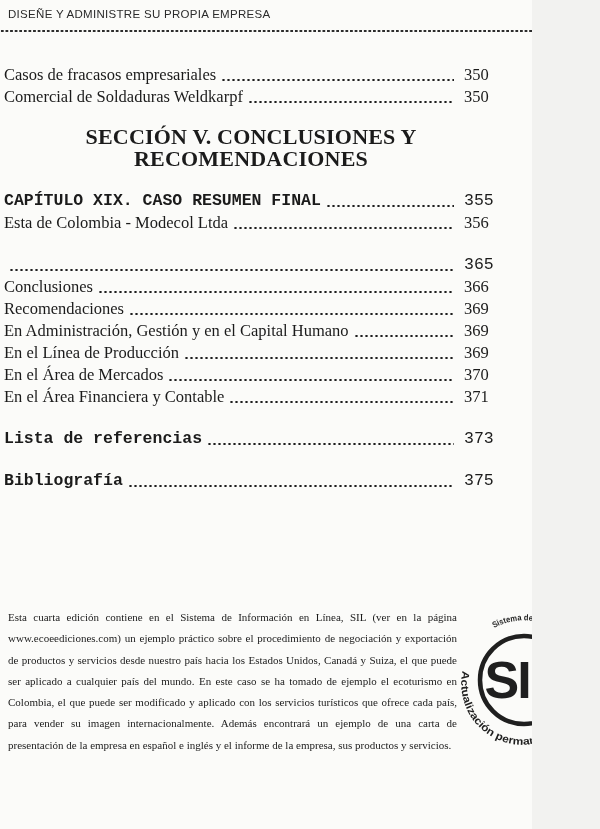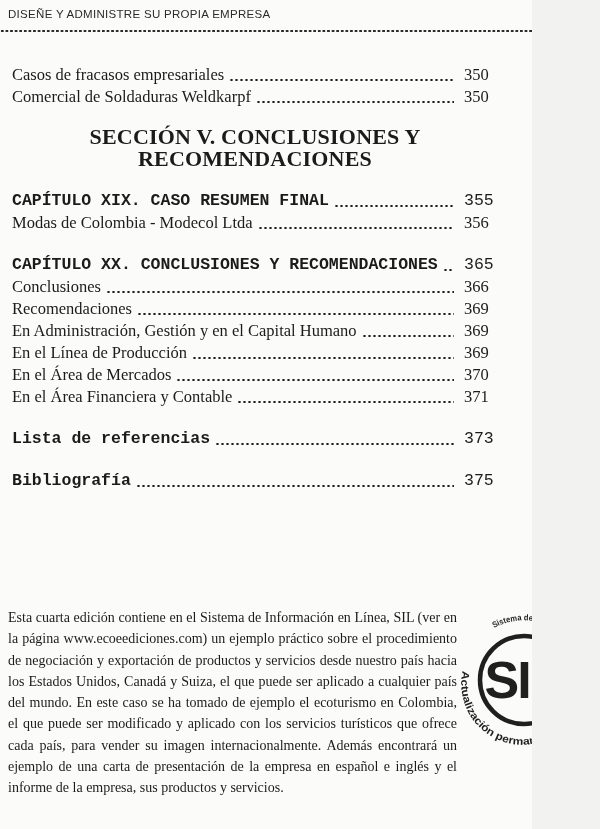--- a/index.html
+++ b/index.html
@@ -29,21 +29,21 @@
     margin-top: 9px;
     height: 4px;
     width: 600px;
     background-image: radial-gradient(circle, #2c2c2c 1.05px, transparent 1.35px);
     background-size: 4.6px 4px;
     background-repeat: repeat-x;
   }
 
   
   .toc {
-    margin: 31px 34px 0 12px;
+    margin: 31px 34px 0 4px;
     font-size: 16.5px;
   }
   .toc-row {
     display: flex;
     align-items: stretch;
     line-height: 22px;
     height: 22px;
   }
   .toc-row.gap { margin-top: 20px; font-family: Liberation Mono, monospace; }
   .toc-row.bold .toc-label { font-weight: bold; }
@@ -70,21 +70,21 @@
   }
 
   
   .bottom {
     position: relative;
     margin: 0 0 0 8px;
   }
   .intro-paragraph {
     margin-top: 115px;
     width: 449px;
-    font-size: 14px;
+    font-size: 11px;
     line-height: 21.3px;
     text-align: justify;
   }
   .sil-logo {
     position: absolute;
     left: 444px;
     top: -15px;
   }
 </style>
 </head>
@@ -107,26 +107,25 @@
         <span class="toc-dots"></span>
         <span class="toc-page">350</span>
       </div>
       <div class="toc-heading">SECCIÓN V. CONCLUSIONES Y RECOMENDACIONES</div>
       <div class="toc-row bold gap">
         <span class="toc-label">CAPÍTULO XIX. CASO RESUMEN FINAL</span>
         <span class="toc-dots"></span>
         <span class="toc-page">355</span>
       </div>
       <div class="toc-row">
-        <span class="toc-label">Modas de Colombia - Modecol Ltda</span>
+        <span class="toc-label">Esta de Colombia - Modecol Ltda</span>
         <span class="toc-dots"></span>
         <span class="toc-page">356</span>
       </div>
       <div class="toc-row bold gap">
-        <span class="toc-label">CAPÍTULO XX. CONCLUSIONES Y RECOMENDACIONES</span>
         <span class="toc-dots"></span>
         <span class="toc-page">365</span>
       </div>
       <div class="toc-row">
         <span class="toc-label">Conclusiones</span>
         <span class="toc-dots"></span>
         <span class="toc-page">366</span>
       </div>
       <div class="toc-row">
         <span class="toc-label">Recomendaciones</span>

